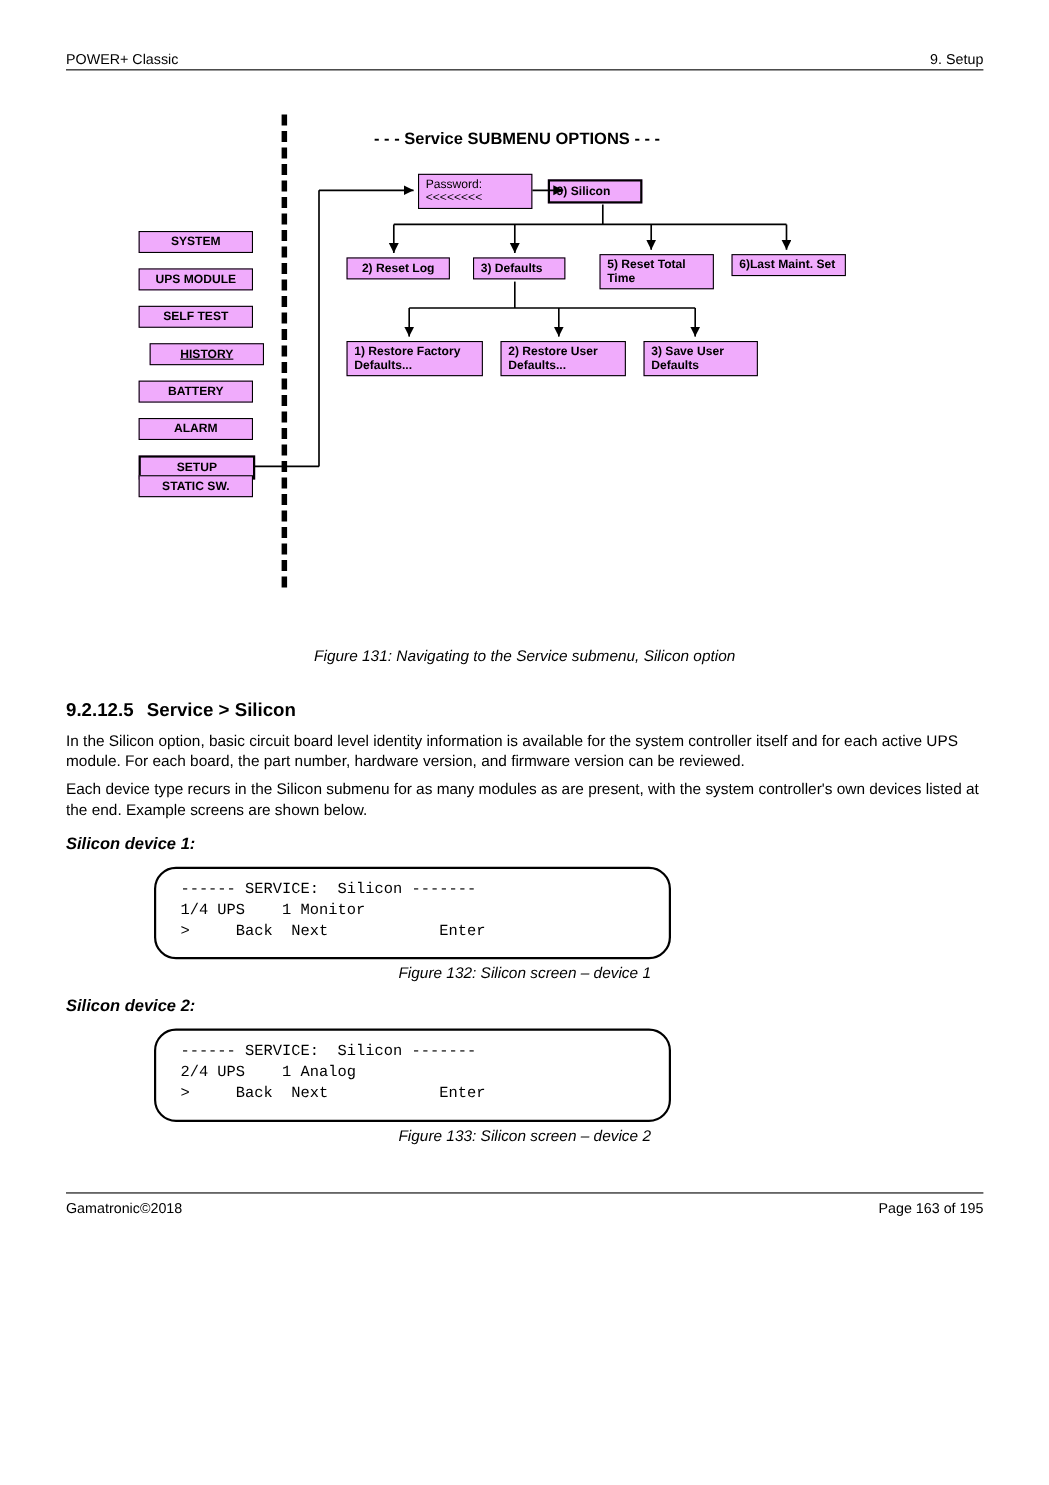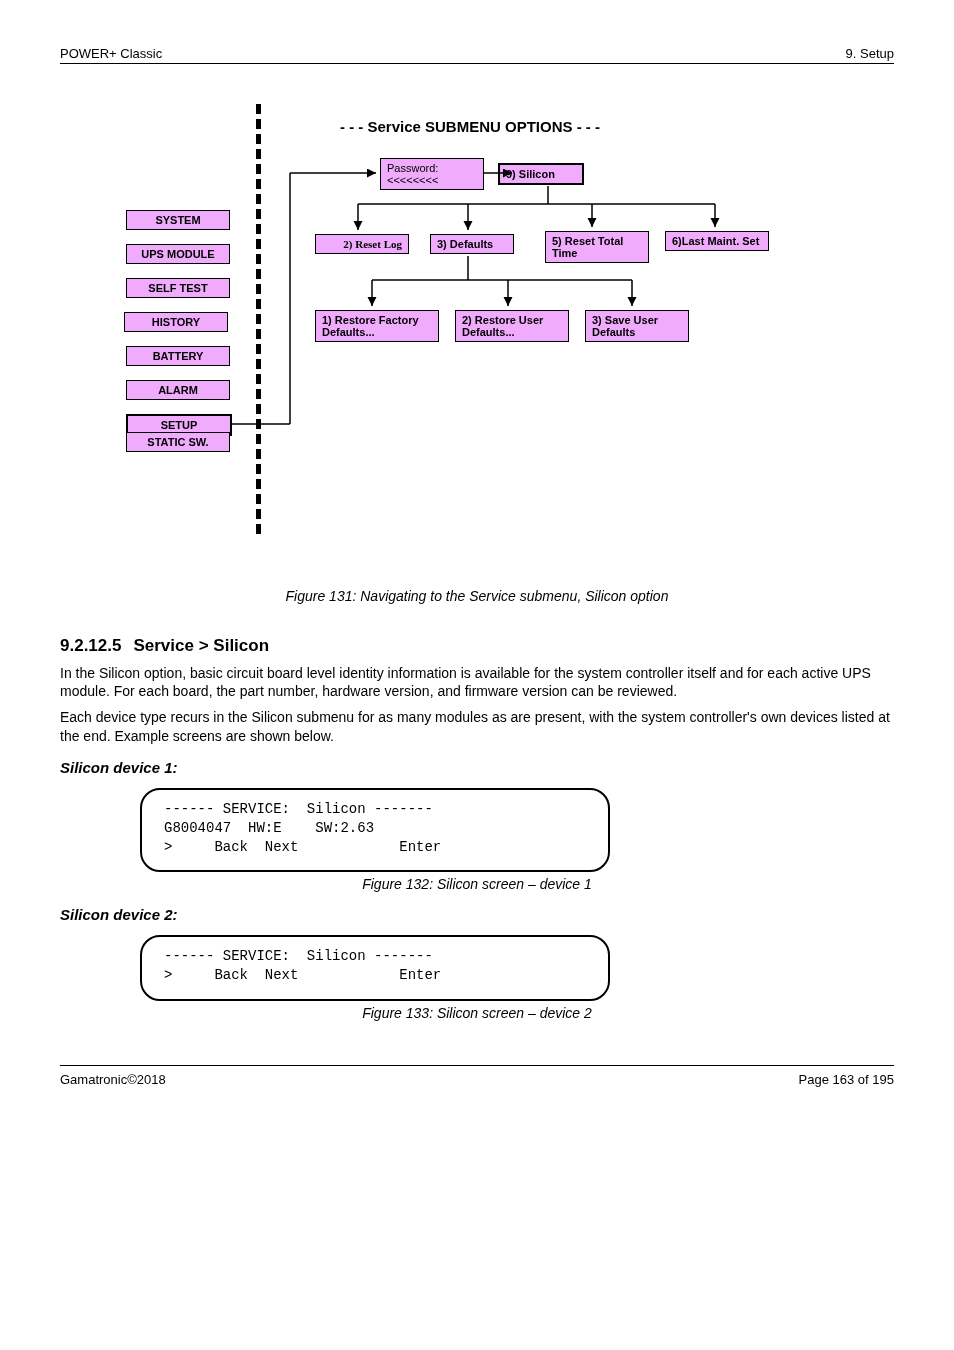--- a/index.html
+++ b/index.html
@@ -101,35 +101,35 @@
   <span>9. Setup</span>
 </div>
 <div class="topline"></div>
 
 <div class="diagram">
 
 
   <div class="box" style="left:6px;top:106px;width:90px;">SYSTEM</div>
   <div class="box" style="left:6px;top:140px;width:90px;">UPS MODULE</div>
   <div class="box" style="left:6px;top:174px;width:90px;">SELF TEST</div>
-  <div class="box" style="left:4px;top:208px;width:90px;">HISTORY</div>
+  <div class="box" style="left:16px;top:208px;width:90px;text-decoration:underline;">HISTORY</div>
   <div class="box" style="left:6px;top:242px;width:90px;">BATTERY</div>
   <div class="box" style="left:6px;top:276px;width:90px;">ALARM</div>
   <div class="box" style="left:6px;top:310px;width:90px;border-width:2px;">SETUP</div>
   <div class="box" style="left:6px;top:328px;width:90px;">STATIC SW.</div>
 
   <div class="dash-vert" style="left:136px;top:0;height:430px;"></div>
 
   <div style="position:absolute;left:220px;top:14px;font-weight:bold;font-size:15px;font-family:Arial;">- - -     Service SUBMENU OPTIONS     - - -</div>
 
   <div class="box" style="left:260px;top:54px;width:90px;text-align:left;font-weight:normal;"><span style="white-space:pre-line;">Password:
 &lt;&lt;&lt;&lt;&lt;&lt;&lt;&lt;</span></div>
   <div class="box" style="left:378px;top:59px;width:70px;text-align:left;border-width:2px;">9) Silicon</div>
 
-  <div class="box" style="left:195px;top:130px;width:80px;text-align:right;font-family:Liberation Serif, serif;">2) Reset Log</div>
+  <div class="box" style="left:195px;top:130px;width:80px;text-align:center;">2) Reset Log</div>
   <div class="box" style="left:310px;top:130px;width:70px;text-align:left;">3) Defaults</div>
   <div class="box" style="left:425px;top:127px;width:90px;text-align:left;font-weight:bold;line-height:1.1;">5) Reset Total Time</div>
   <div class="box" style="left:545px;top:127px;width:90px;text-align:left;font-weight:bold;line-height:1.1;">6)Last Maint. Set</div>
 
   <div class="box" style="left:195px;top:206px;width:110px;text-align:left;line-height:1.1;">1) Restore Factory Defaults...</div>
   <div class="box" style="left:335px;top:206px;width:100px;text-align:left;line-height:1.1;">2) Restore User Defaults...</div>
   <div class="box" style="left:465px;top:206px;width:90px;text-align:left;line-height:1.1;">3) Save User Defaults</div>
 
   <svg class="conn">
     <defs>
@@ -165,28 +165,29 @@
   <span class="sechead">9.2.12.5</span>
   <span class="sechead">Service &gt; Silicon</span>
 </div>
 
 <p>In the Silicon option, basic circuit board level identity information is available for the system controller itself and for each active UPS module. For each board, the part number, hardware version, and firmware version can be reviewed.</p>
 <p>Each device type recurs in the Silicon submenu for as many modules as are present, with the system controller's own devices listed at the end. Example screens are shown below.</p>
 
 <div class="sechead2">Silicon device 1:</div>
 <div class="lcd">
   <div class="lcd-line">------ SERVICE:  Silicon -------</div>
-  <div class="lcd-line">G8004047  HW:E    SW:2.63</div>
+  <div class="lcd-line">1/4 UPS    1 Monitor</div>
   <div class="lcd-line">&gt;     Back  Next            Enter</div>
 </div>
 <div class="figlabel">Figure 132: Silicon screen – device 1</div>
 
 <div class="sechead2">Silicon device 2:</div>
 <div class="lcd">
   <div class="lcd-line">------ SERVICE:  Silicon -------</div>
+  <div class="lcd-line">2/4 UPS    1 Analog</div>
   <div class="lcd-line">&gt;     Back  Next            Enter</div>
 </div>
 <div class="figlabel">Figure 133: Silicon screen – device 2</div>
 
 <div style="height:30px;"></div>
 <div class="botline"></div>
 <div class="footer-row">
   <span>Gamatronic©2018</span>
   <span>Page 163 of 195</span>
 </div>

